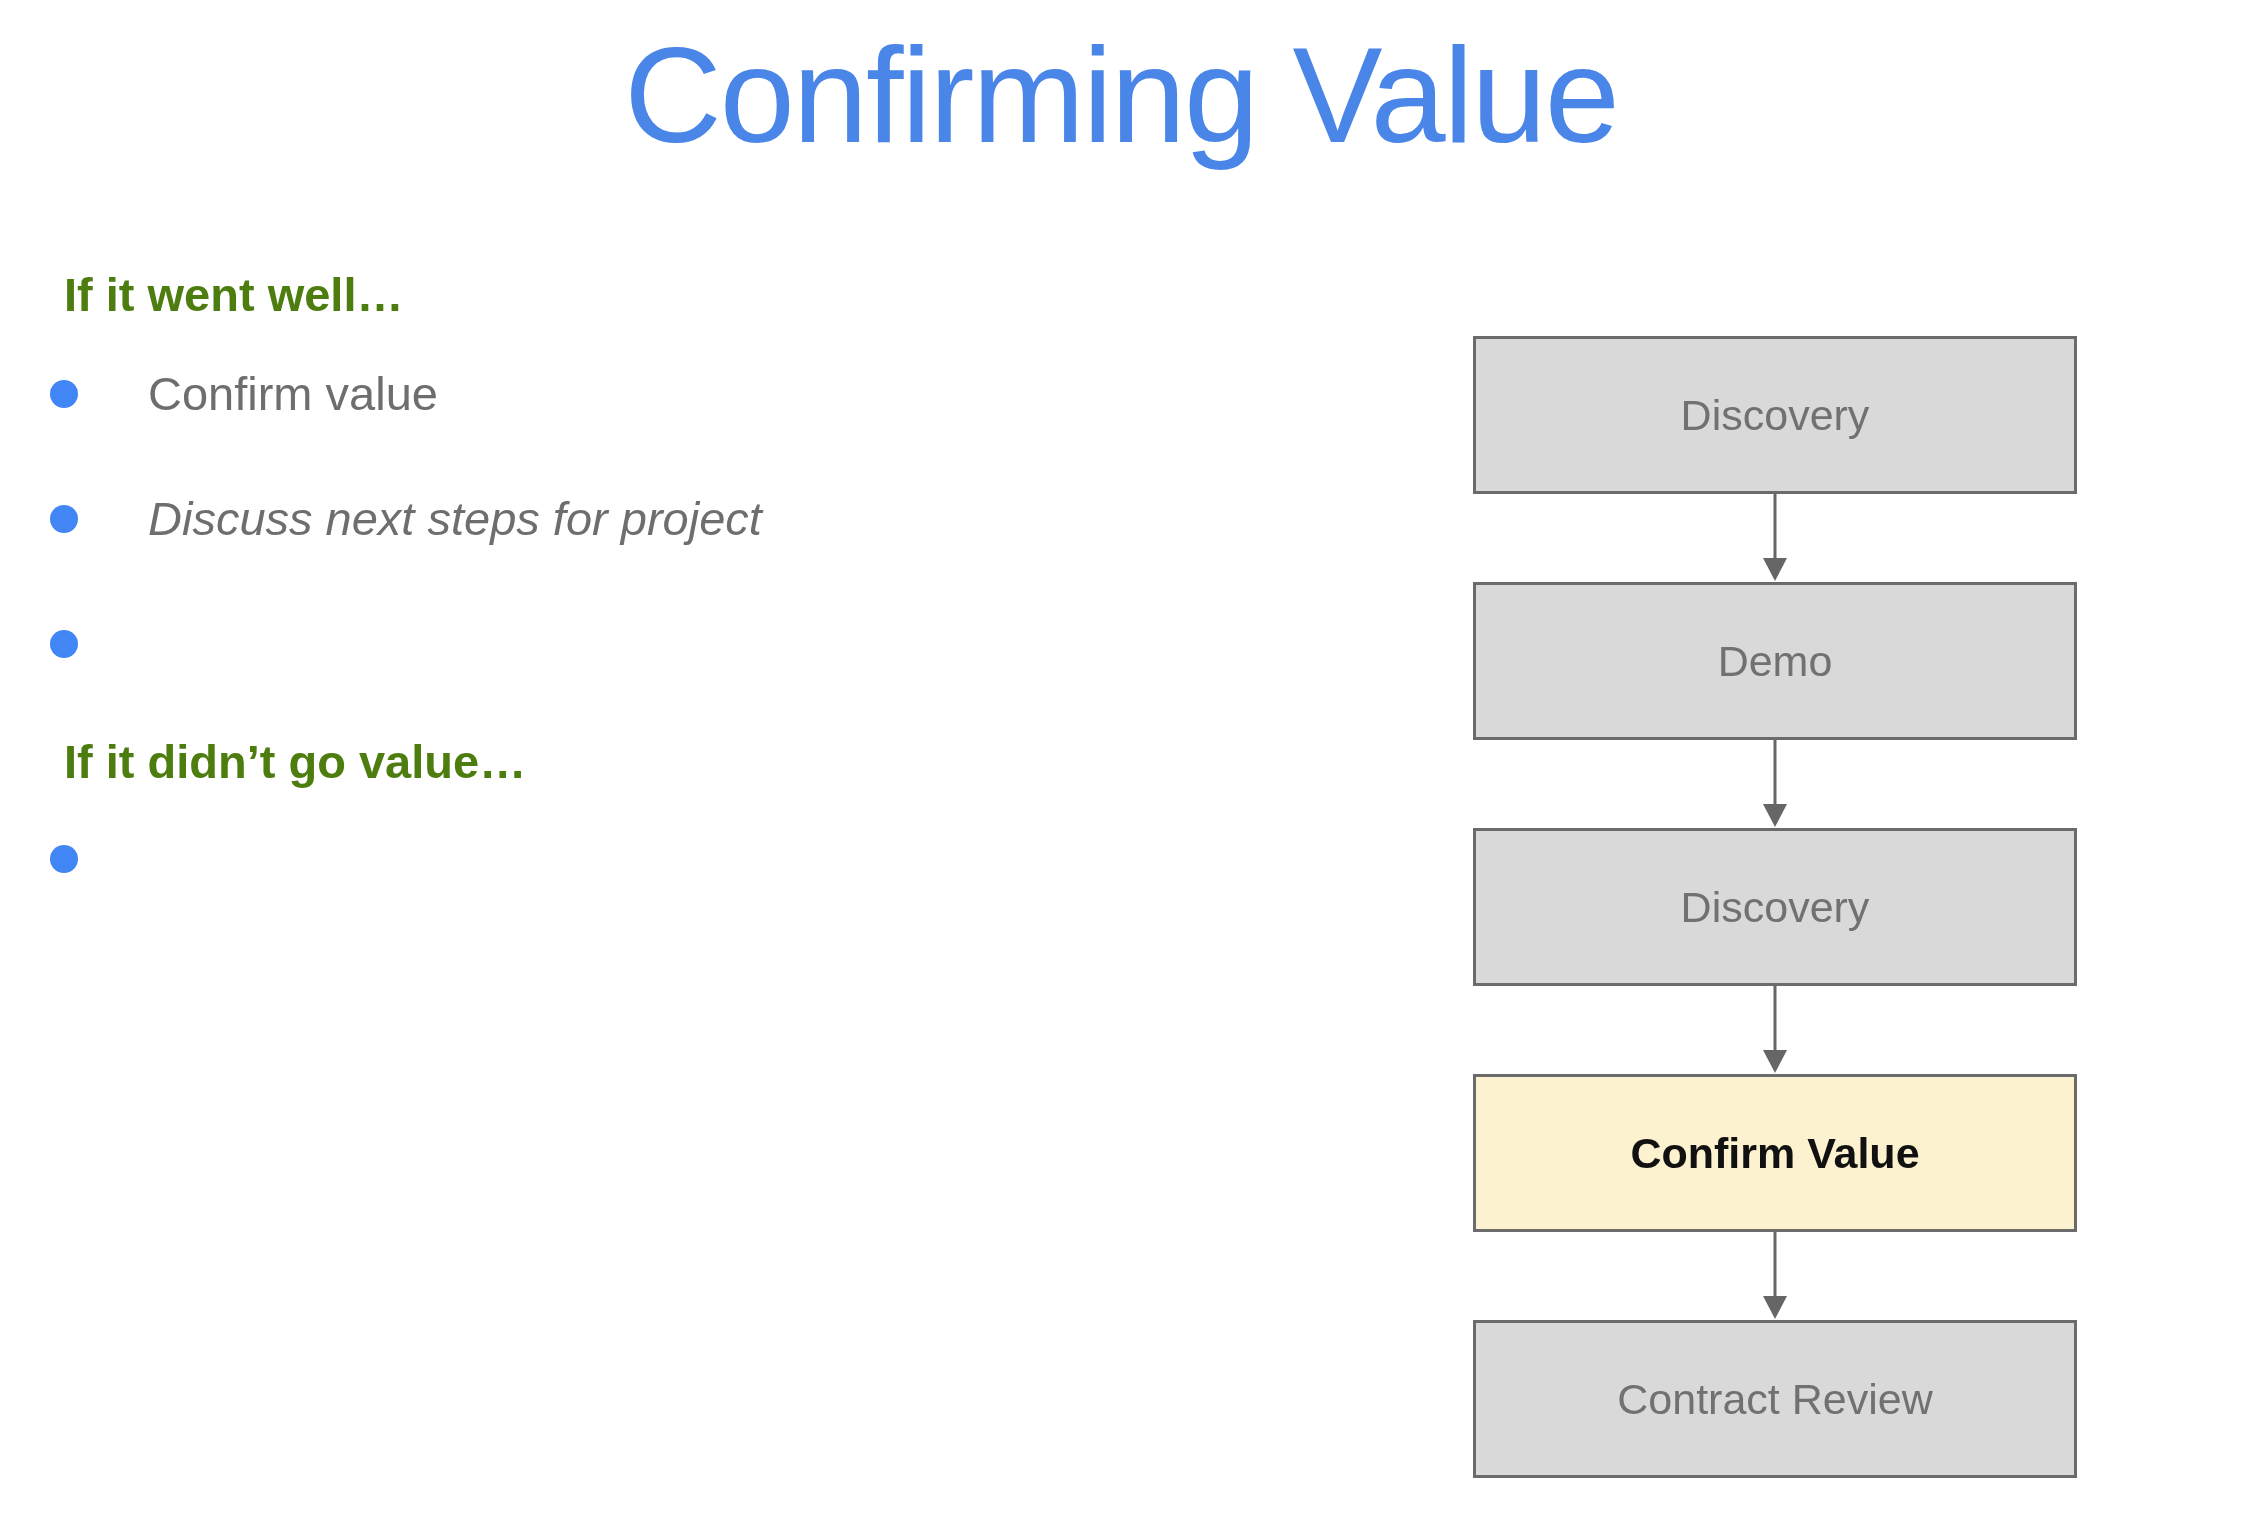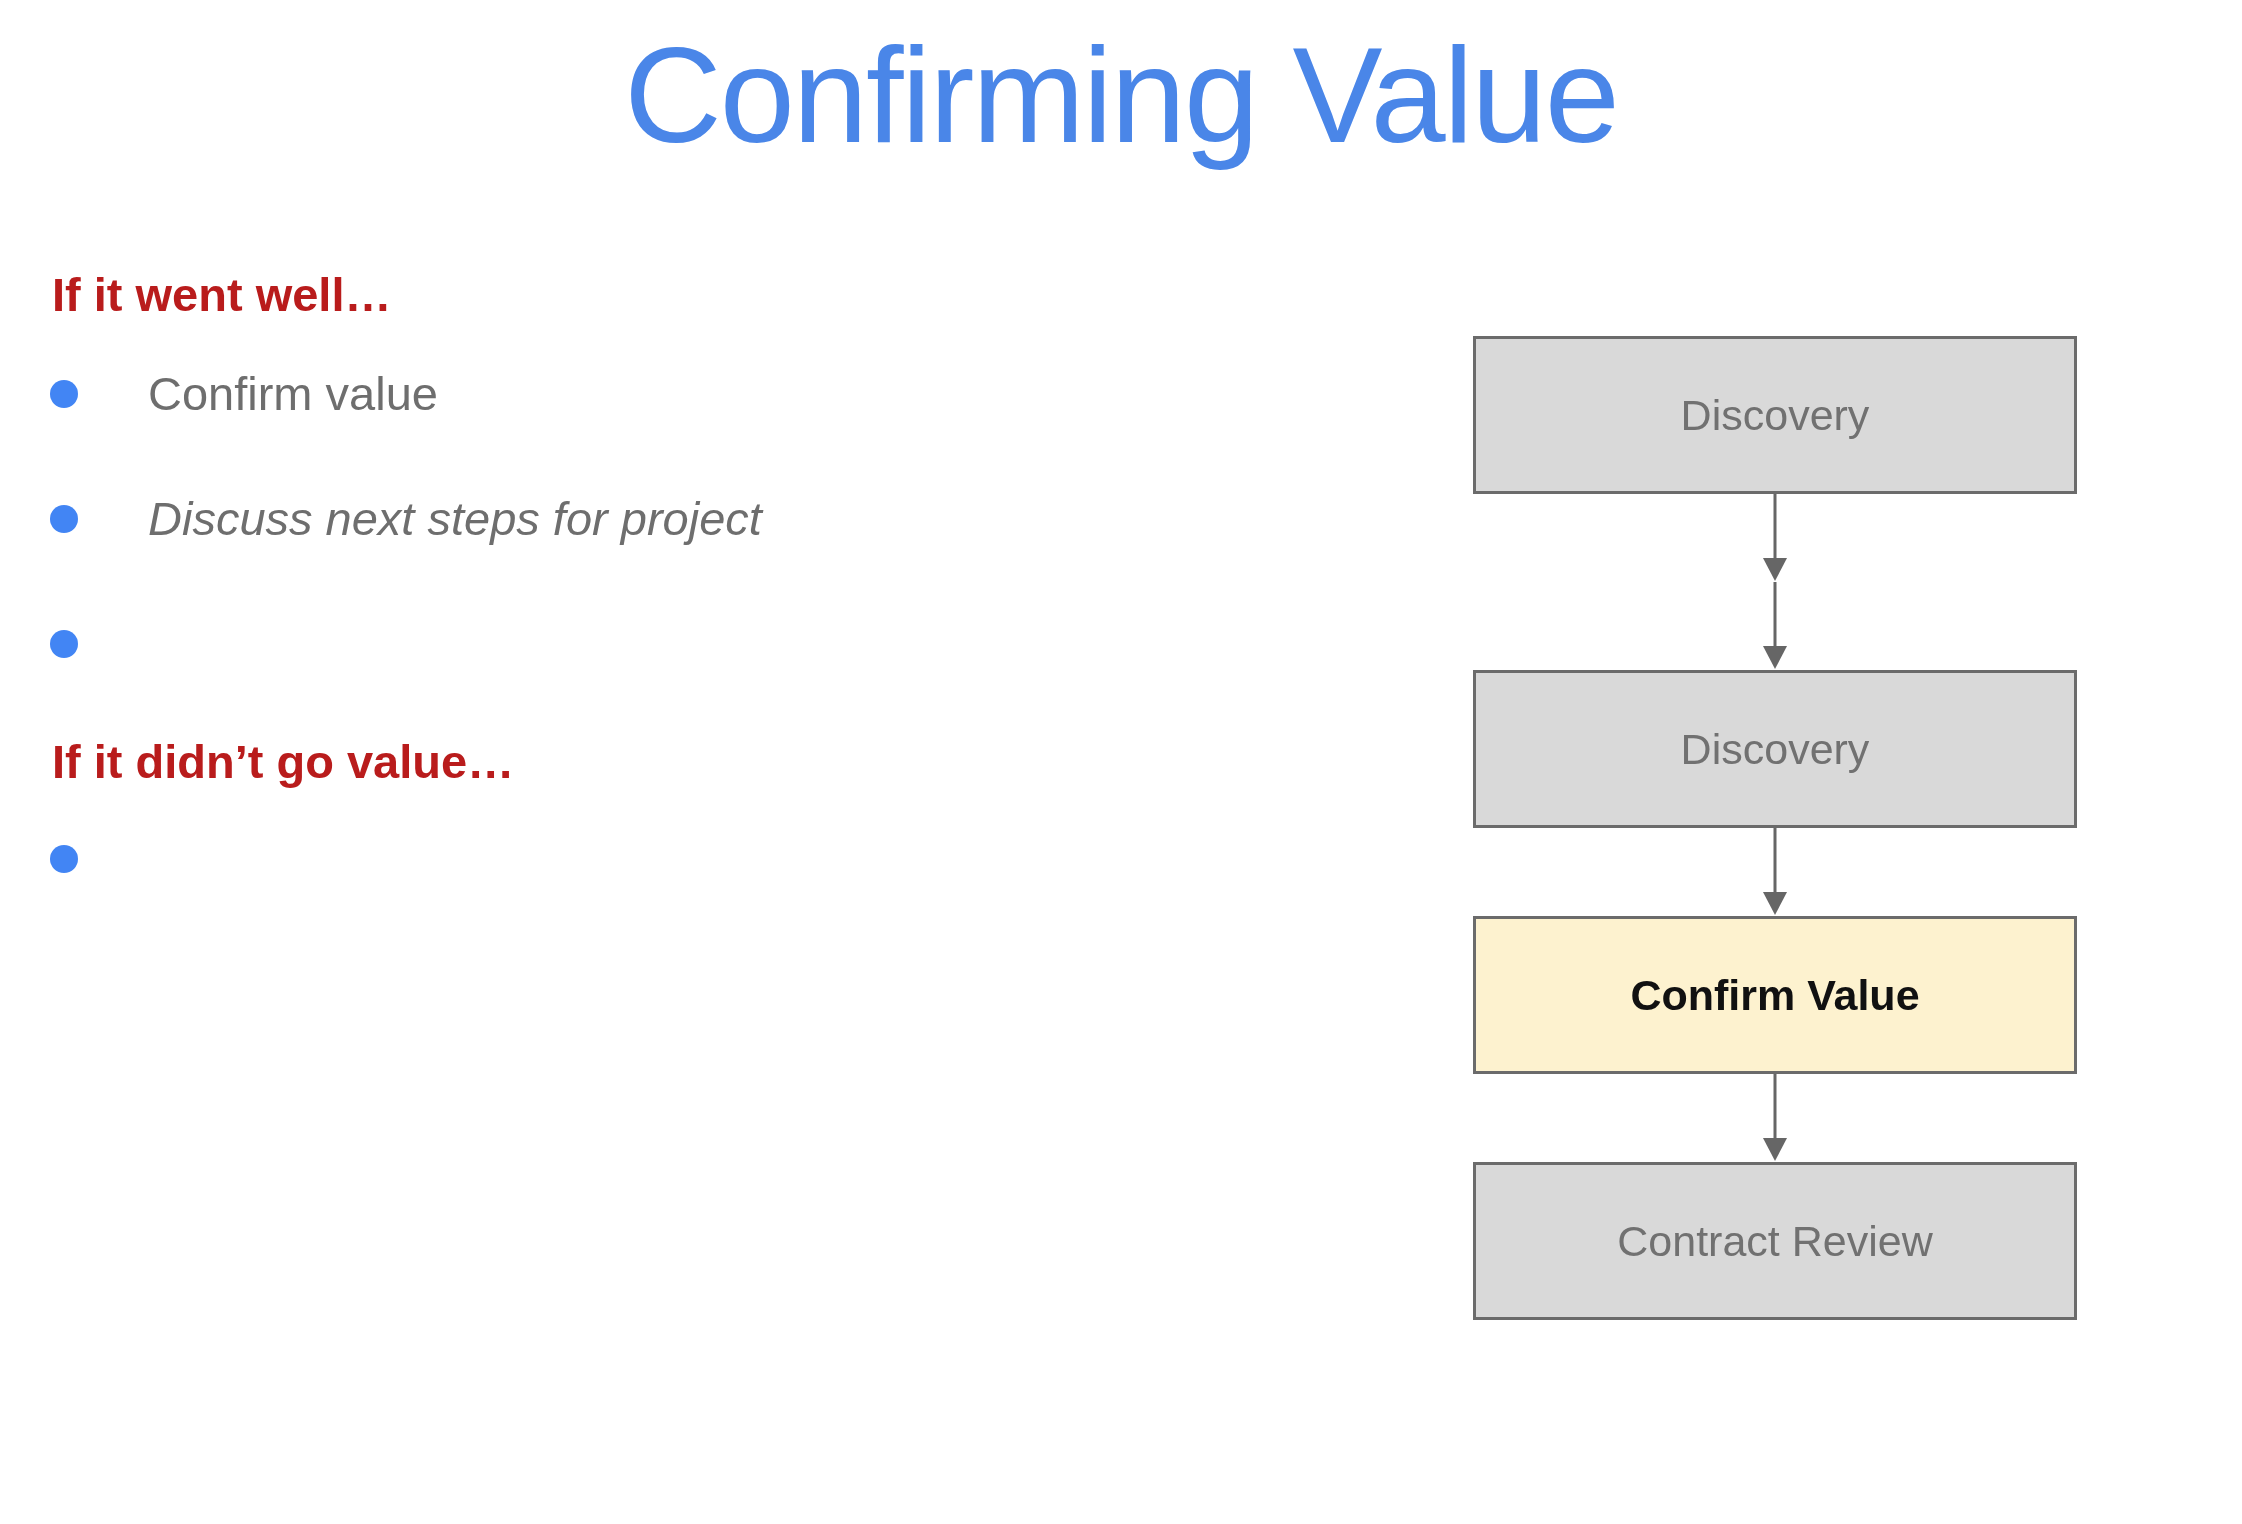--- a/index.html
+++ b/index.html
@@ -29,24 +29,24 @@
 
   
   .content {
     position: absolute;
     left: 50px;
     top: 268px;
     width: 980px;
   }
   .heading {
     position: absolute;
-    left: 2px;
+    left: 14px;
     font-size: 47px;
     font-weight: 700;
-    color: #b91c1c;
+    color: #4d7c0f;
     line-height: 1.15;
   }
   .bullet-row {
     position: absolute;
     left: 0;
     padding-left: 98px;
     font-size: 47px;
     color: #6e6e6e;
     line-height: 1.2;
     list-style: none;
@@ -149,20 +149,23 @@
       <span class="dot"></span>
     </div>
   </div>
 
   <div class="flowchart">
     <div class="flow-box">
       <span>Discovery</span>
     </div>
     <div class="flow-arrow"></div>
 
+    <div class="flow-box">
+      <span>Demo</span>
+    </div>
     <div class="flow-arrow"></div>
 
     <div class="flow-box">
       <span>Discovery</span>
     </div>
     <div class="flow-arrow"></div>
 
     <div class="flow-box highlight">
       <span>Confirm Value</span>
     </div>

